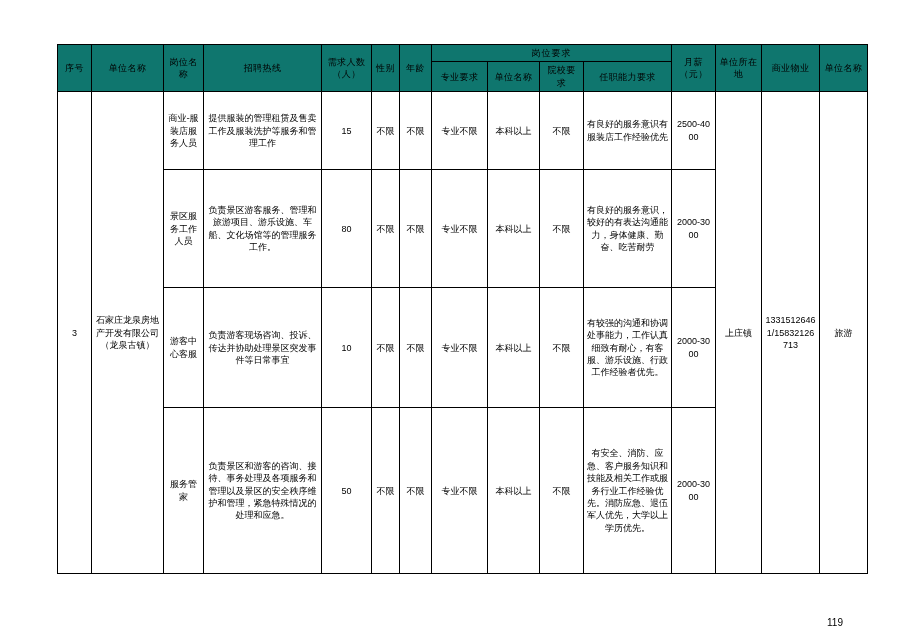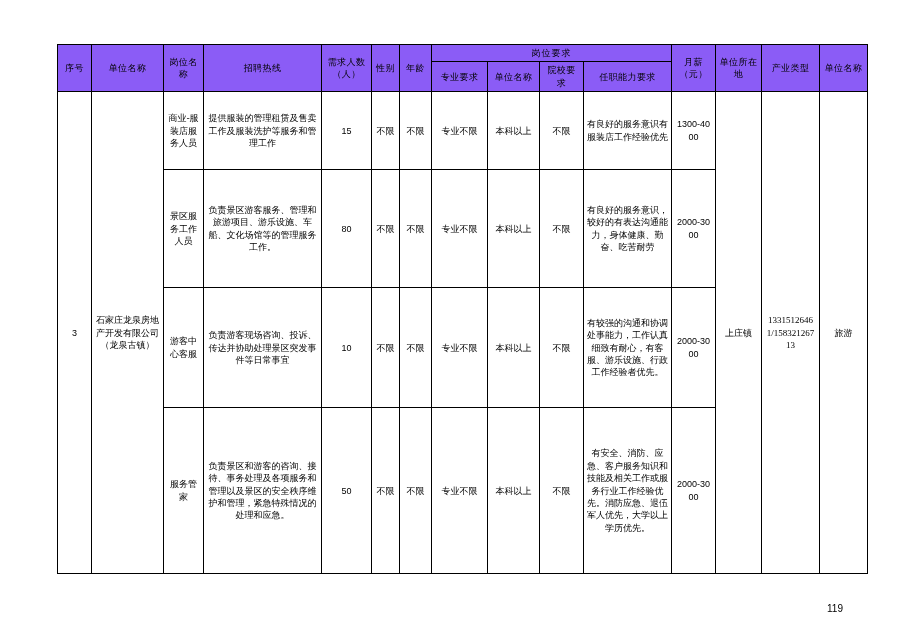--- a/index.html
+++ b/index.html
@@ -37,45 +37,45 @@
     padding: 2px 3px;
     font-size: 9px;
     line-height: 1.38;
     color: #000000;
     font-weight: normal;
     vertical-align: middle;
     text-align: center;
     word-break: break-all;
   }
   thead td {
-    background: #8b5cf6;
+    background: #0f766e;
     font-size: 9.5px;
     letter-spacing: 0.4px;
   }
   .hdr-wide {
     letter-spacing: 1px;
   }
   .cell-just {
     text-align: left;
     line-height: 1.45;
   }
   .num {
     font-family: "Liberation Sans", sans-serif;
     font-size: 10px;
   }
   .phone {
-    font-family: Liberation Serif, serif;
+    font-family: Liberation Sans, sans-serif;
     font-size: 10px;
     line-height: 1.3;
     word-break: break-all;
   }
   .pagenum {
     position: absolute;
     right: 57px;
-    bottom: 22px;
+    bottom: 8px;
     font-family: "Liberation Sans", sans-serif;
     font-size: 10px;
     color: #000000;
   }
   
   col.c-seq      { width: 34px; }
   col.c-unit     { width: 72px; }
   col.c-post     { width: 40px; }
   col.c-duty     { width: 118px; }
   col.c-need     { width: 50px; }
@@ -118,21 +118,21 @@
           <td rowspan="2">序号</td>
           <td rowspan="2">单位名称</td>
           <td rowspan="2">岗位名称</td>
           <td rowspan="2">招聘热线</td>
           <td rowspan="2">需求人数（人）</td>
           <td rowspan="2">性别</td>
           <td rowspan="2">年龄</td>
           <td colspan="4" class="hdr-wide">岗位要求</td>
           <td rowspan="2">月薪（元）</td>
           <td rowspan="2">单位所在地</td>
-          <td rowspan="2">产业类型</td>
+          <td rowspan="2">商业物业</td>
           <td rowspan="2">单位名称</td>
         </tr>
         <tr>
           <td>专业要求</td>
           <td>单位名称</td>
           <td>院校要求</td>
           <td>任职能力要求</td>
         </tr>
       </thead>
       <tbody>
@@ -141,21 +141,21 @@
           <td rowspan="4">石家庄龙泉房地产开发有限公司（龙泉古镇）</td>
           <td>商业-服装店服务人员</td>
           <td class="cell-just">提供服装的管理租赁及售卖工作及服装洗护等服务和管理工作</td>
           <td class="num">15</td>
           <td>不限</td>
           <td>不限</td>
           <td>专业不限</td>
           <td>本科以上</td>
           <td>不限</td>
           <td class="cell-just">有良好的服务意识有服装店工作经验优先</td>
-          <td class="num">1300-4000</td>
+          <td class="num">2500-4000</td>
           <td rowspan="4">上庄镇</td>
           <td rowspan="4" class="phone">13315126461/15832126713</td>
           <td rowspan="4">旅游</td>
         </tr>
         <tr style="height:118px;">
           <td>景区服务工作人员</td>
           <td class="cell-just">负责景区游客服务、管理和旅游项目、游乐设施、车船、文化场馆等的管理服务工作。</td>
           <td class="num">80</td>
           <td>不限</td>
           <td>不限</td>

